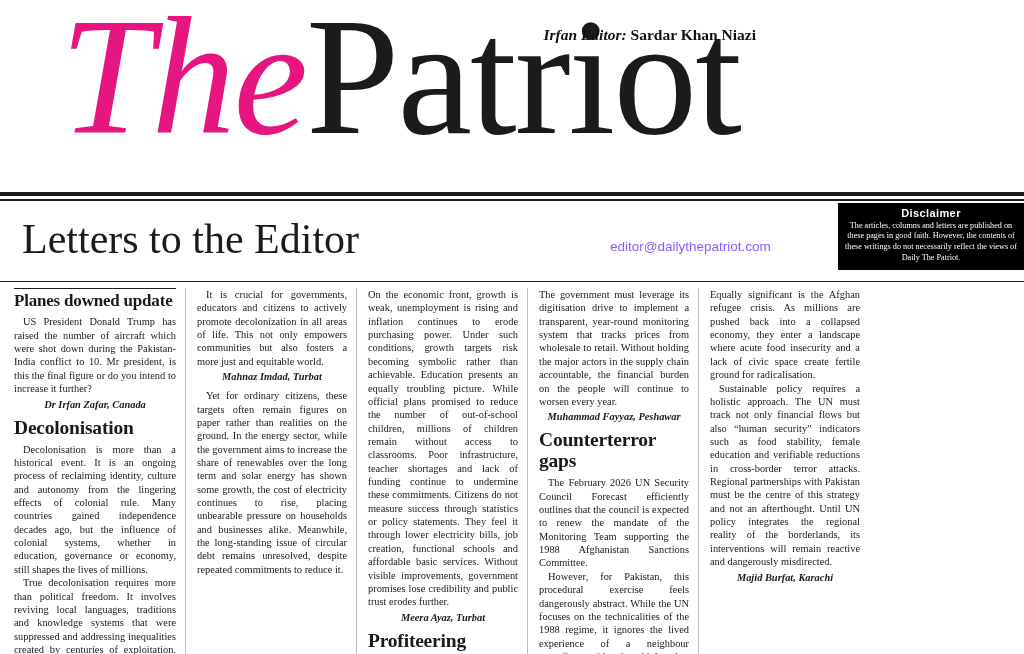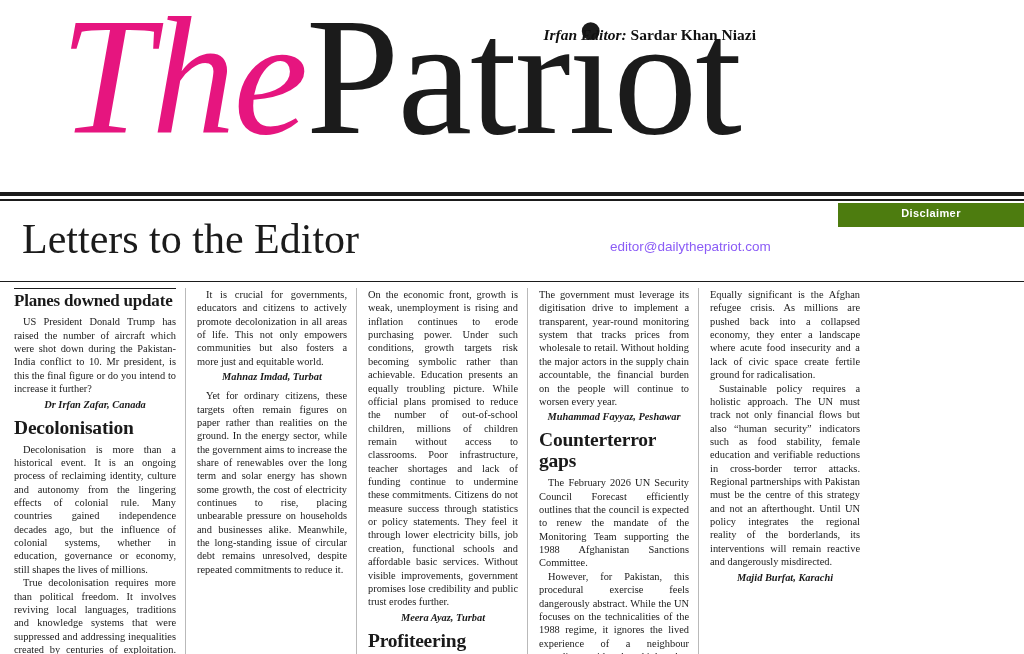--- a/index.html
+++ b/index.html
@@ -95,21 +95,21 @@
     top: 38px;
     font-family: "Liberation Sans", sans-serif;
     font-size: 13.5px;
     color: #8b5cf6;
   }
   .disclaimer {
     position: absolute;
     right: 0;
     top: 2px;
     width: 186px;
-    background: #4d7c0f;
+    background: #000000;
     color: #ffffff;
     padding: 4px 6px 6px 6px;
     box-sizing: border-box;
   }
   .disclaimer-title {
     text-align: center;
     font-family: "Liberation Sans", sans-serif;
     font-size: 11px;
     font-weight: bold;
     letter-spacing: 0.4px;
@@ -198,20 +198,21 @@
 
   <div class="rule-thick"></div>
   <div class="rule-gap"></div>
   <div class="rule-thin"></div>
 
   <div class="band">
     <div class="section-title">Letters to the Editor</div>
     <div class="email">editor@dailythepatriot.com</div>
     <div class="disclaimer">
       <div class="disclaimer-title">Disclaimer</div>
+      <div class="disclaimer-body">The articles, columns and letters are published on these pages in good faith. However, the contents of these writings do not necessarily reflect the views of Daily The Patriot.</div>
     </div>
   </div>
 
   <div class="rule-below-band"></div>
 
   <div class="columns">
 
     <div class="col">
       <div class="hl-rule"></div>
       <h2 class="headline">Planes downed update</h2>

